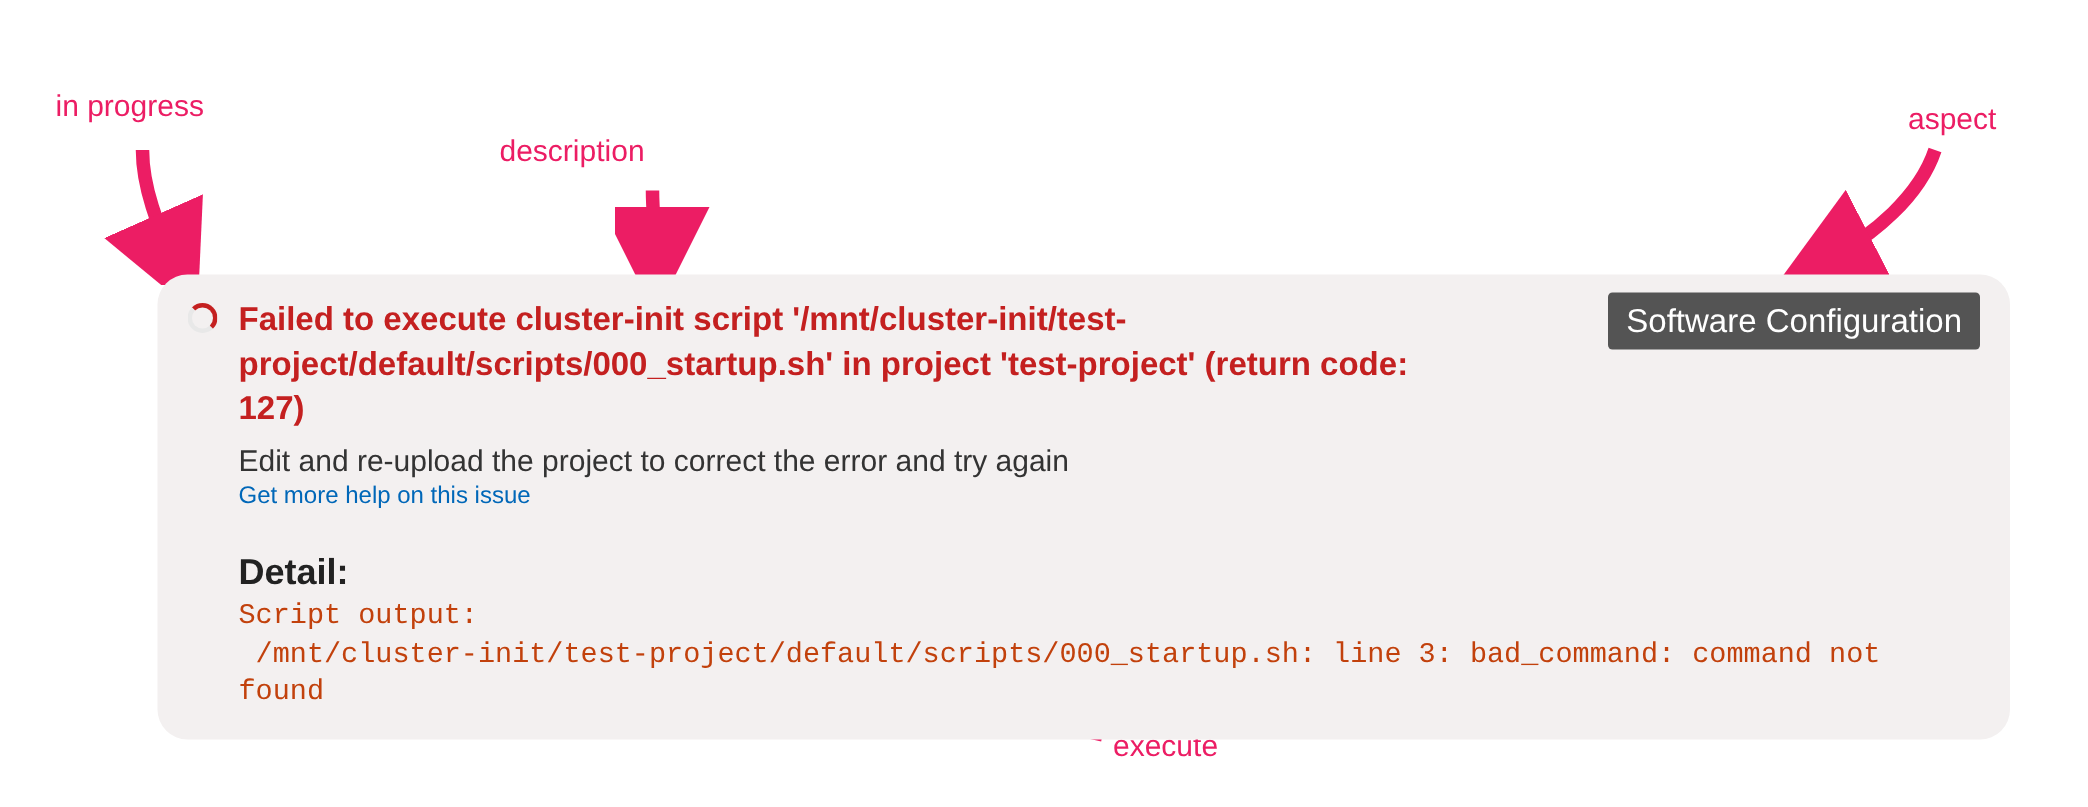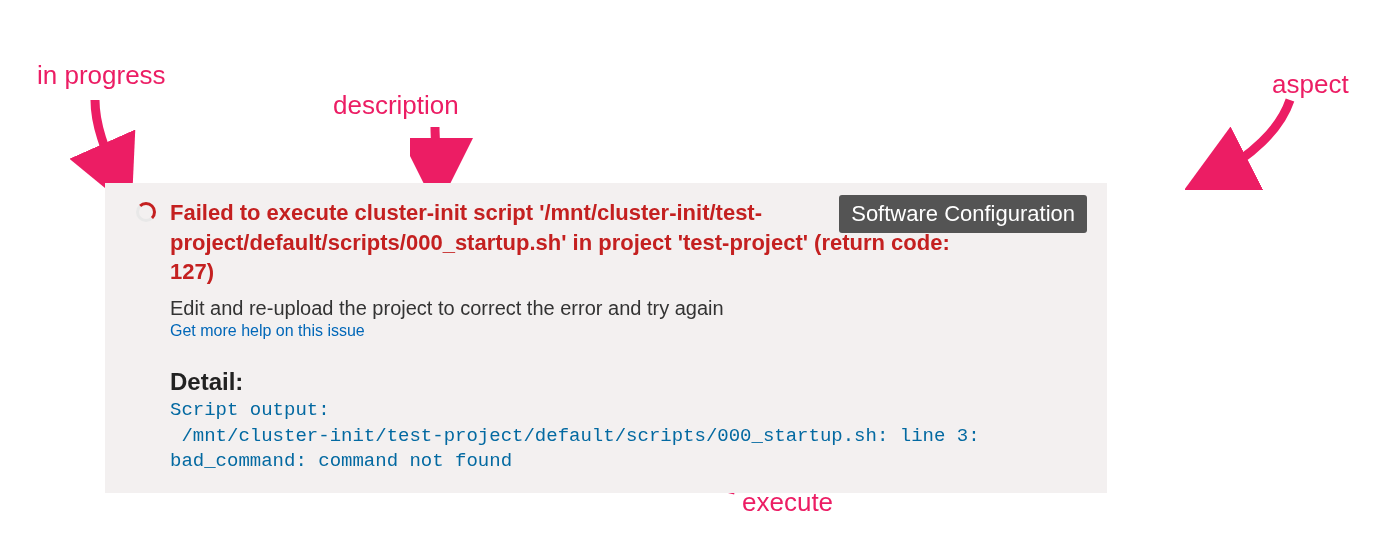--- a/index.html
+++ b/index.html
@@ -9,41 +9,42 @@
       width: 1392px;
       height: 538px;
       position: relative;
       overflow: hidden;
     }
 
     
     .annotation {
       position: absolute;
       color: #ec1d64;
-      font-size: 26px;
+      font-size: 20px;
       font-weight: 400;
       white-space: nowrap;
     }
 
     
     .arrow {
       position: absolute;
       pointer-events: none;
     }
 
     
     .error-card {
       position: absolute;
       left: 105px;
       top: 183px;
-      width: 1002px;
+      width: 1235px;
       background: #f3f0f0;
-      padding: 15px 20px 18px 31px;
+      padding: 15px 20px 18px 20px;
       display: flex;
       align-items: flex-start;
+      border-radius: 20px;
     }
     .spinner-col {
       width: 28px;
       padding-top: 4px;
     }
     .spinner {
       width: 20px;
       height: 20px;
       border: 3px solid #e8e8e8;
       border-top-color: #c42020;
@@ -78,21 +79,21 @@
     }
     .detail-label {
       font-weight: 700;
       font-size: 24px;
       color: #222;
       margin-top: 28px;
     }
     .detail-output {
       font-family: "SFMono-Regular", Consolas, "Liberation Mono", Menlo, monospace;
       font-size: 19px;
-      color: #0369a1;
+      color: #c2410c;
       white-space: pre-wrap;
       line-height: 1.35;
       margin-top: 2px;
     }
 
     .aspect-badge {
       position: absolute;
       right: 20px;
       top: 12px;
       background: #545454;

